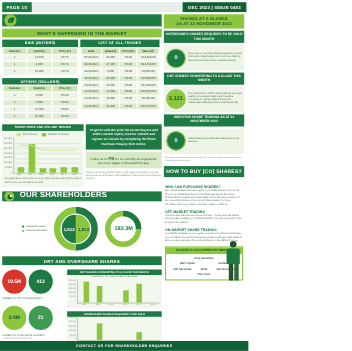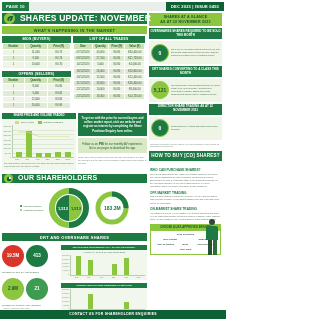--- a/index.html
+++ b/index.html
@@ -238,21 +238,20 @@
   <div class="body-grid">
 
     <div class="col-left">
 
       <div class="banner">
         <div class="banner-logo">
           <svg viewBox="0 0 16 16" width="7" height="7" aria-hidden="true">
             <path d="M13 2C6 2 3 6 3 10c0 2 1 4 3 4 0-5 3-8 7-9-3 2-5 5-5 9 4 0 8-4 8-12z" fill="#0f6135"></path>
           </svg>
         </div>
-        <div class="banner-title">SHARES UPDATE: NOVEMBER</div>
       </div>
       <div class="subbanner">WHAT'S HAPPENING IN THE MARKET</div>
 
       <div class="tables-row">
         <div class="tbl-col-a">
 
           <div>
             <div class="tbl-head">BIDS (BUYERS)</div>
             <table>
               <thead>

